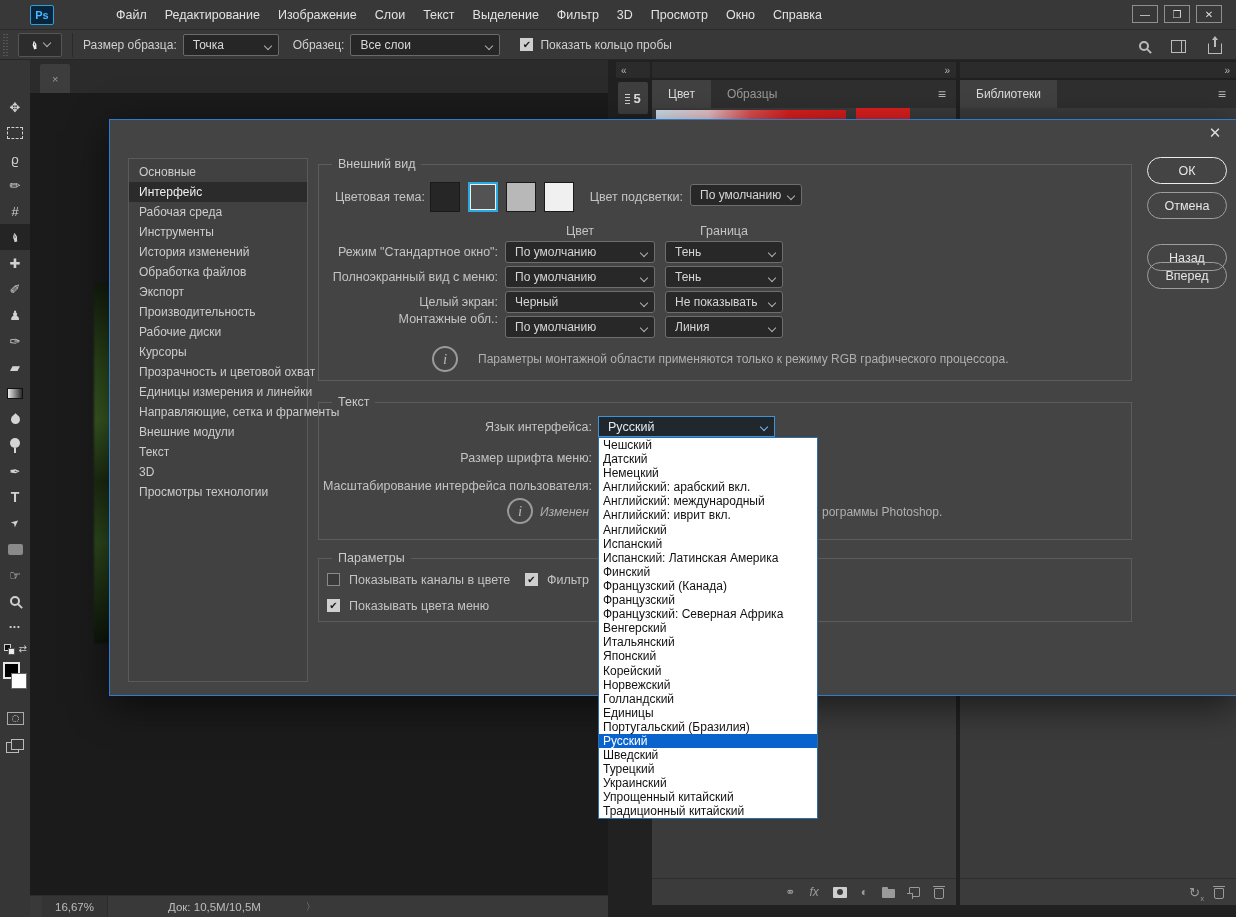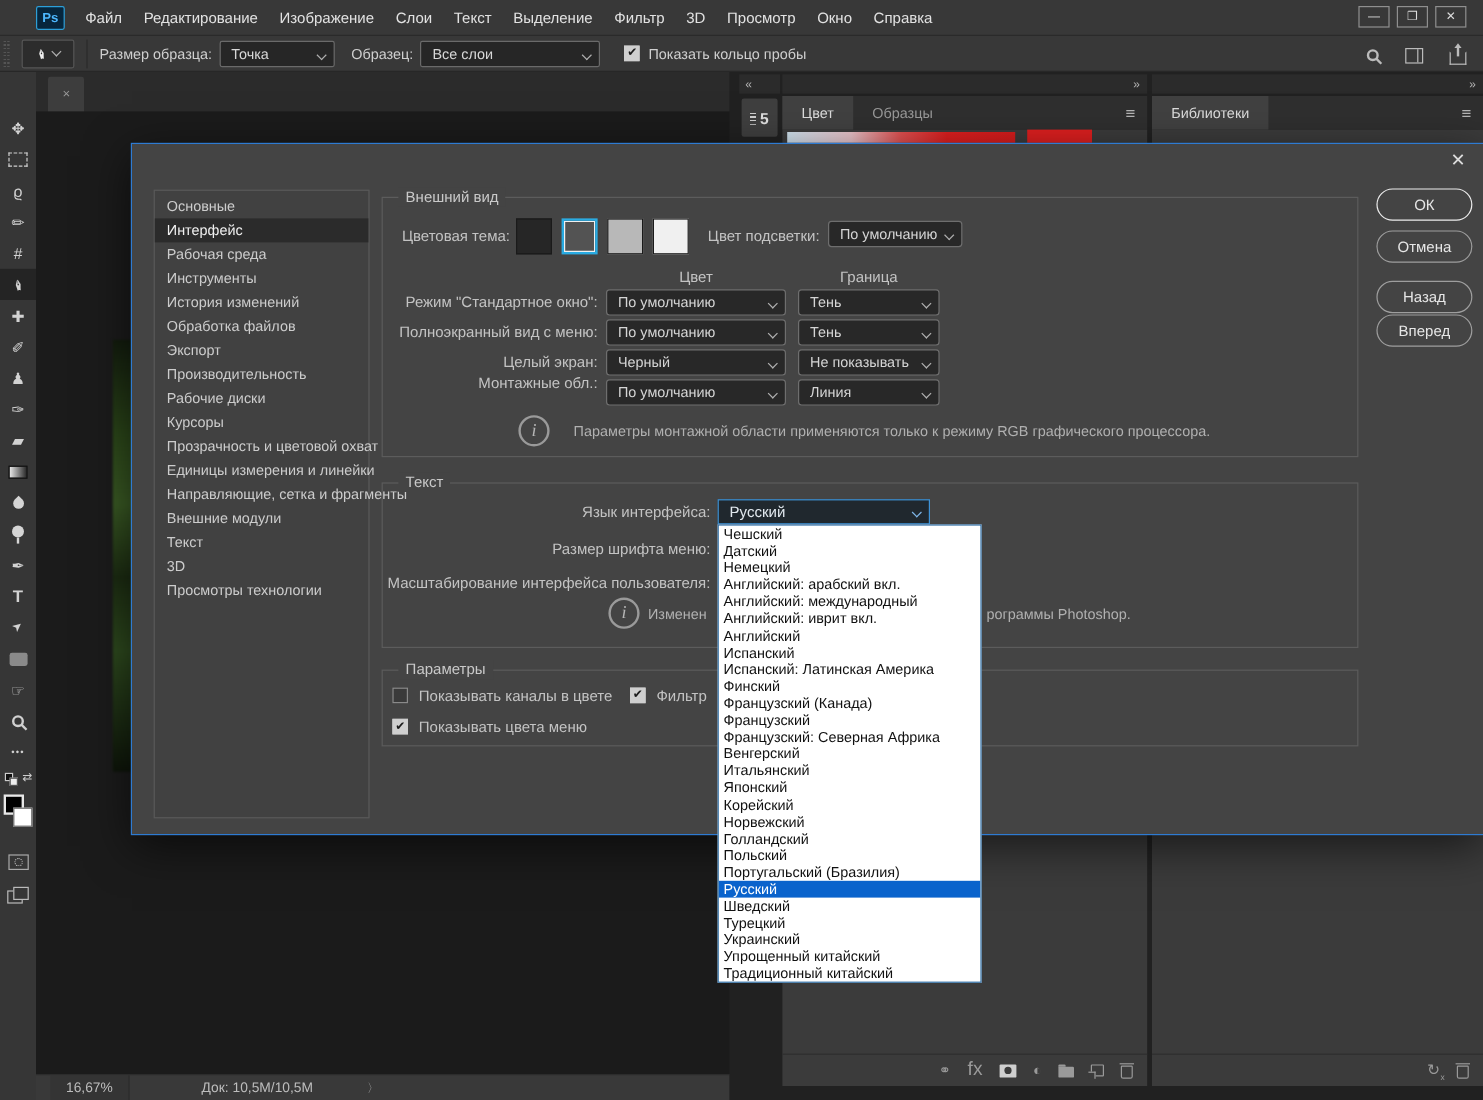--- a/index.html
+++ b/index.html
@@ -2,21 +2,21 @@
 <html><head>
 <meta charset="utf-8">
 <style>
   html,body{margin:0;padding:0;background:#111;}
   *{box-sizing:border-box;}
   .screen{position:relative;width:1236px;height:917px;overflow:hidden;
     font-family:"Liberation Sans","DejaVu Sans",sans-serif;background:#212121;color:#ddd;}
   .abs{position:absolute;}
 
   
-  .menubar{left:0;top:0;width:1236px;height:30px;background:#383838;display:flex;align-items:center;border-bottom:1px solid #2a2a2a;}
+  .menubar{left:0;top:0;width:1236px;height:30px;background:#383838;display:flex;align-items:center;border-bottom:1px solid #2a2a2a;gap:45px;}
   .ps-logo{width:24px;height:20px;margin:0 8px 0 30px;background:#07263d;border:1px solid #2d9fd8;color:#4db8ff;
     font-size:11px;font-weight:bold;display:flex;align-items:center;justify-content:center;border-radius:2px;}
   .menu-item{padding:0 9px;font-size:12.5px;color:#e2e2e2;line-height:30px;cursor:default;}
   .winctl{right:14px;top:5px;display:flex;gap:6px;}
   .wc-btn{width:26px;height:18px;border:1px solid #8f8f8f;color:#ddd;font-size:10px;display:flex;align-items:center;justify-content:center;}
 
   
   .optionsbar{left:0;top:30px;width:1236px;height:30px;background:#383838;border-bottom:1px solid #272727;display:flex;align-items:center;}
   .drag-dots{width:8px;height:22px;margin-left:2px;background:repeating-linear-gradient(0deg,#555 0 1px,transparent 1px 3px),repeating-linear-gradient(0deg,#555 0 1px,transparent 1px 3px);background-size:2px 100%,2px 100%;background-position:1px 0,4px 0;background-repeat:repeat-y;}
   .toolbtn{width:44px;height:24px;margin-left:8px;background:#2c2c2c;border:1px solid #555;border-radius:2px;display:flex;align-items:center;justify-content:center;gap:4px;}
@@ -94,21 +94,21 @@
   .ptabs{position:absolute;top:20px;left:0;width:100%;height:28px;background:#2f2f2f;display:flex;align-items:center;}
   .ptab{height:28px;padding:0 16px;line-height:28px;font-size:12px;color:#999;}
   .ptab.active{background:#414141;color:#ddd;}
   .pmenu{margin-left:auto;margin-right:10px;color:#b5b5b5;font-size:14px;}
   .pbody{position:absolute;top:48px;left:0;right:0;bottom:6px;background:#3b3b3b;}
   .grad-sliver{position:absolute;left:4px;top:2px;width:190px;height:9px;
     background:linear-gradient(90deg,#cfe2ee 0%,#e8c2c8 28%,#e05050 50%,#dd1f1f 70%,#d51c1c 100%);}
   .red-swatch{position:absolute;left:204px;top:0px;width:54px;height:11px;background:#dd1f1f;}
   .pfooter{position:absolute;left:0;right:0;bottom:0;height:27px;border-top:1px solid #2e2e2e;display:flex;align-items:center;justify-content:flex-end;gap:14px;padding-right:12px;}
   .ficon{color:#9a9a9a;font-size:12px;display:inline-flex;align-items:center;justify-content:center;}
-  .fx-icon{font-size:16px;}
+  .fx-icon{font-style:italic;font-size:12px;}
   .mask-icon{width:14px;height:11px;background:#cfcfcf;border-radius:1px;position:relative;}
   .mask-icon::after{content:"";position:absolute;left:4px;top:2px;width:6px;height:6px;background:#3b3b3b;border-radius:50%;}
   .folder-icon{width:13px;height:9px;background:#9a9a9a;border-radius:0 1px 1px 1px;position:relative;margin-top:2px;}
   .folder-icon::before{content:"";position:absolute;left:0;top:-2px;width:6px;height:2px;background:#9a9a9a;border-radius:1px 1px 0 0;}
   .new-layer-icon{width:11px;height:10px;border:1px solid #9a9a9a;border-radius:1px;position:relative;}
   .new-layer-icon::before{content:"";position:absolute;left:-3px;bottom:-3px;width:5px;height:5px;background:#3b3b3b;border-top:1px solid #9a9a9a;border-right:1px solid #9a9a9a;}
   .trash-icon{width:10px;height:11px;border:1px solid #9a9a9a;border-radius:1px 1px 2px 2px;position:relative;margin-top:2px;}
   .trash-icon::before{content:"";position:absolute;left:-2px;top:-3px;width:12px;height:1.5px;background:#9a9a9a;}
   .sync-icon{font-size:13px;position:relative;}
   .sync-icon::after{content:"x";position:absolute;right:-4px;bottom:-2px;font-size:7px;}
@@ -434,39 +434,39 @@
     <div class="group" style="left:208px;top:282px;width:814px;height:138px;" data-name="text-group"></div>
     <span class="legend" style="left:222px;top:274px;" data-name="text-group-title">Текст</span>
     <div class="dlabel" style="left:240px;top:299px;width:242px;" data-name="ui-language-label">Язык интерфейса:</div>
     <div class="combo" data-name="ui-language-combobox">
       <span data-name="ui-language-value">Русский</span>
       <i class="caret" data-name="chevron-down-icon"></i>
     </div>
     <div class="dlabel" style="left:140px;top:330px;width:342px;" data-name="menu-font-size-label">Размер шрифта меню:</div>
     <div class="dlabel" style="left:140px;top:358px;width:342px;" data-name="ui-scale-label">Масштабирование интерфейса пользователя:</div>
     <div class="info-icon" style="left:397px;top:378px;" data-name="info-icon">i</div>
-    <div class="info-text" style="left:430px;top:384px;" data-name="restart-info-text-left">Изменен</div>
+    <div class="info-text" style="left:430px;top:384px;font-style:italic;" data-name="restart-info-text-left">Изменен</div>
     <div class="info-text" style="left:712px;top:384px;" data-name="restart-info-text-right">рограммы Photoshop.</div>
 
     <div class="group" style="left:208px;top:438px;width:814px;height:64px;" data-name="options-group"></div>
     <span class="legend" style="left:222px;top:430px;" data-name="options-group-title">Параметры</span>
     <span class="cbx dlg-cbx" style="left:217px;top:453px;" data-name="show-channels-checkbox"></span>
     <div class="dlg-cb-label" style="left:239px;top:453px;" data-name="show-channels-label">Показывать каналы в цвете</div>
     <span class="cbx dlg-cbx checked" style="left:415px;top:453px;" data-name="dynamic-checkbox">
         <i class="ck" data-name="check-icon">✔</i>
       </span>
     <div class="dlg-cb-label" style="left:437px;top:453px;" data-name="dynamic-label">Фильтр</div>
     <span class="cbx dlg-cbx checked" style="left:217px;top:479px;" data-name="show-menu-colors-checkbox">
         <i class="ck" data-name="check-icon">✔</i>
       </span>
     <div class="dlg-cb-label" style="left:239px;top:479px;" data-name="show-menu-colors-label">Показывать цвета меню</div>
 
     <div class="pbtn ok" style="top:37px;" data-name="ok-button">ОК</div>
     <div class="pbtn" style="top:72px;" data-name="cancel-button">Отмена</div>
-    <div class="pbtn" style="top:114px;" data-name="back-button">Назад</div>
+    <div class="pbtn" style="top:124px;" data-name="back-button">Назад</div>
     <div class="pbtn" style="top:142px;" data-name="forward-button">Вперед</div>
   </div>
 
   <div class="abs langlist" data-name="language-dropdown-list">
       <div class="lang-item" data-name="language-option">Чешский</div>
       <div class="lang-item" data-name="language-option">Датский</div>
       <div class="lang-item" data-name="language-option">Немецкий</div>
       <div class="lang-item" data-name="language-option">Английский: арабский вкл.</div>
       <div class="lang-item" data-name="language-option">Английский: международный</div>
       <div class="lang-item" data-name="language-option">Английский: иврит вкл.</div>
@@ -476,21 +476,21 @@
       <div class="lang-item" data-name="language-option">Финский</div>
       <div class="lang-item" data-name="language-option">Французский (Канада)</div>
       <div class="lang-item" data-name="language-option">Французский</div>
       <div class="lang-item" data-name="language-option">Французский: Северная Африка</div>
       <div class="lang-item" data-name="language-option">Венгерский</div>
       <div class="lang-item" data-name="language-option">Итальянский</div>
       <div class="lang-item" data-name="language-option">Японский</div>
       <div class="lang-item" data-name="language-option">Корейский</div>
       <div class="lang-item" data-name="language-option">Норвежский</div>
       <div class="lang-item" data-name="language-option">Голландский</div>
-      <div class="lang-item" data-name="language-option">Польский</div>
+      <div class="lang-item" data-name="language-option">Единицы</div>
       <div class="lang-item" data-name="language-option">Португальский (Бразилия)</div>
       <div class="lang-item sel" data-name="language-option">Русский</div>
       <div class="lang-item" data-name="language-option">Шведский</div>
       <div class="lang-item" data-name="language-option">Турецкий</div>
       <div class="lang-item" data-name="language-option">Украинский</div>
       <div class="lang-item" data-name="language-option">Упрощенный китайский</div>
       <div class="lang-item" data-name="language-option">Традиционный китайский</div>
     </div>
 
 </div>

